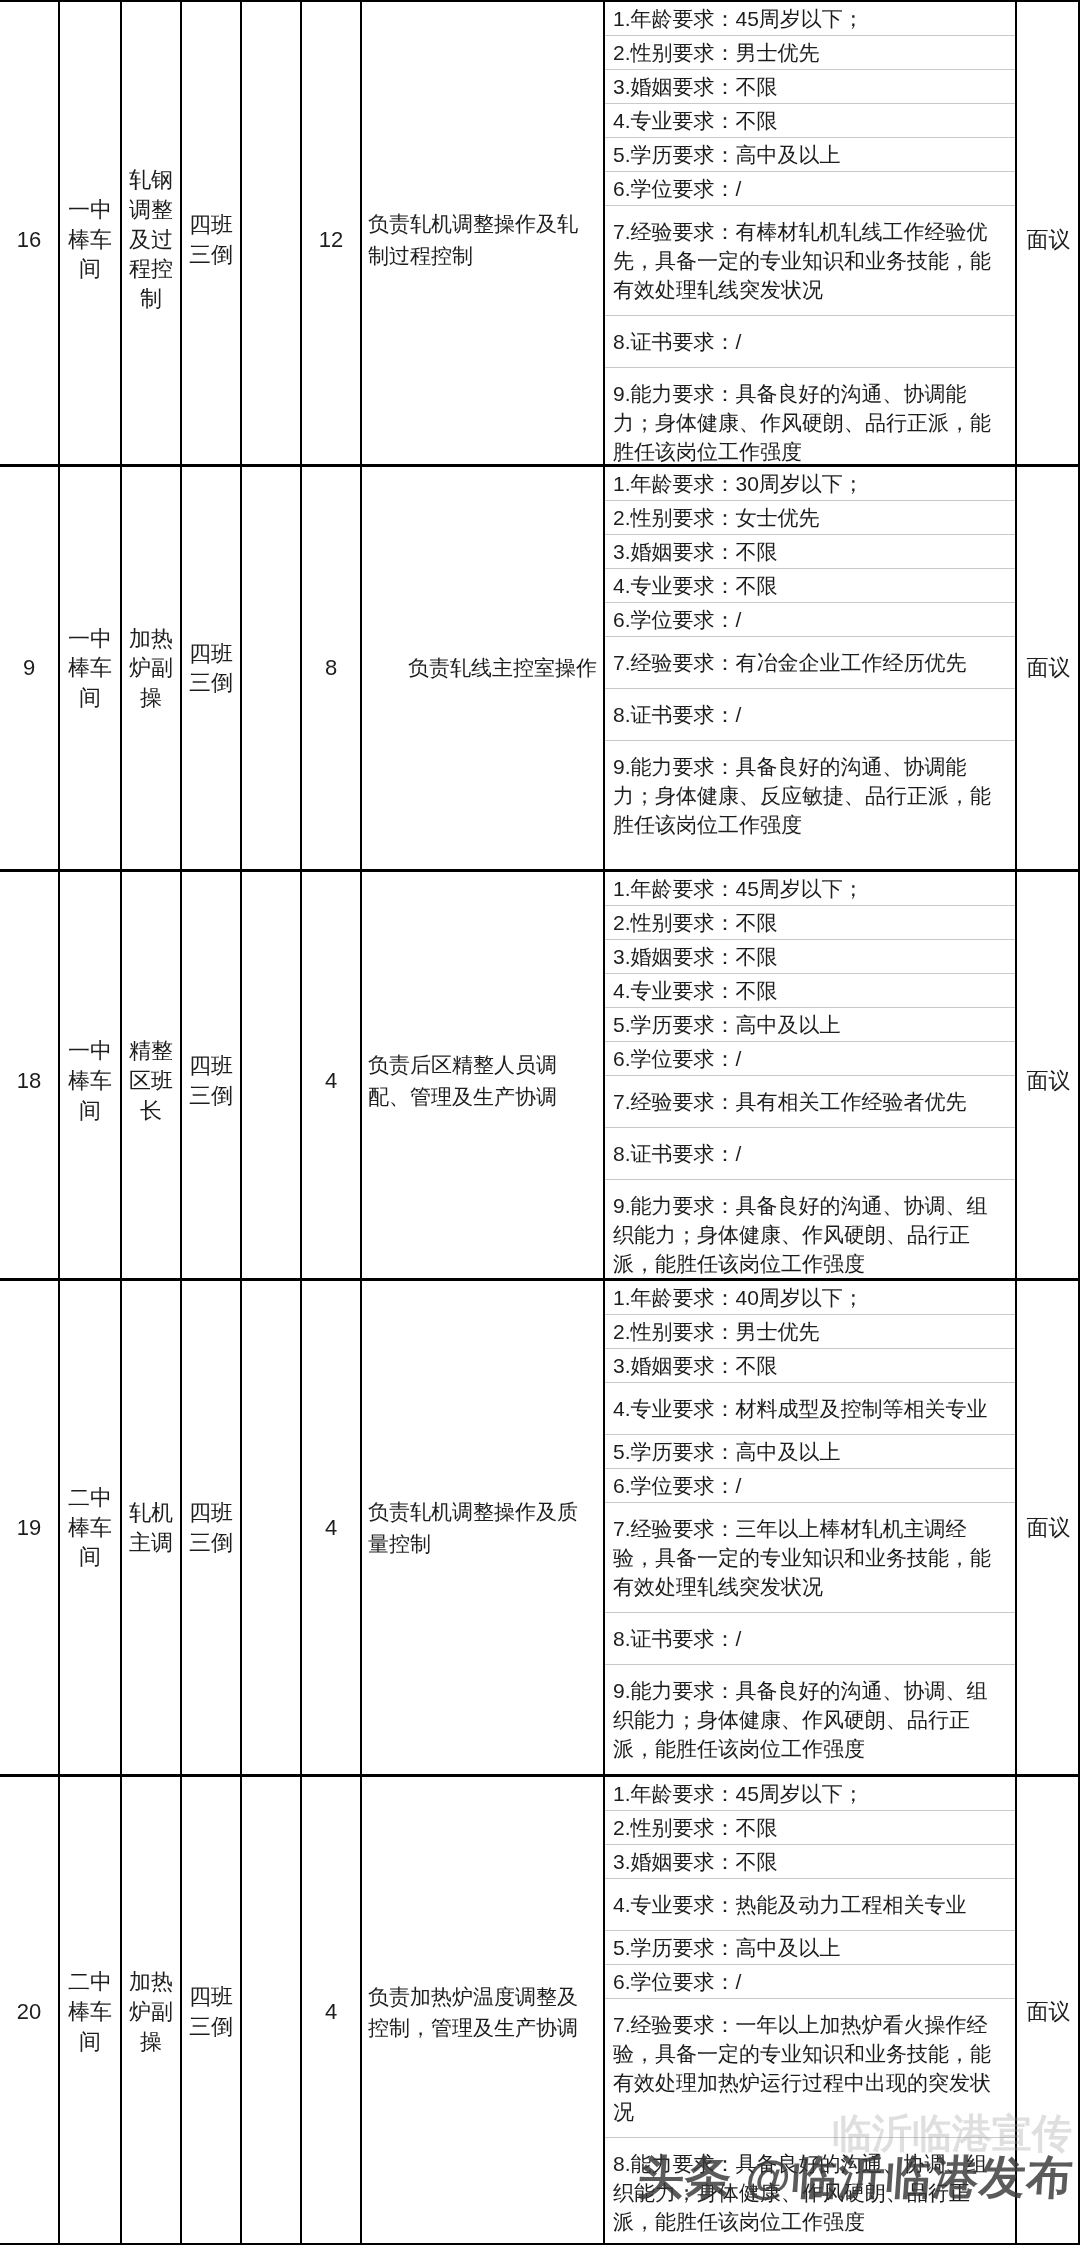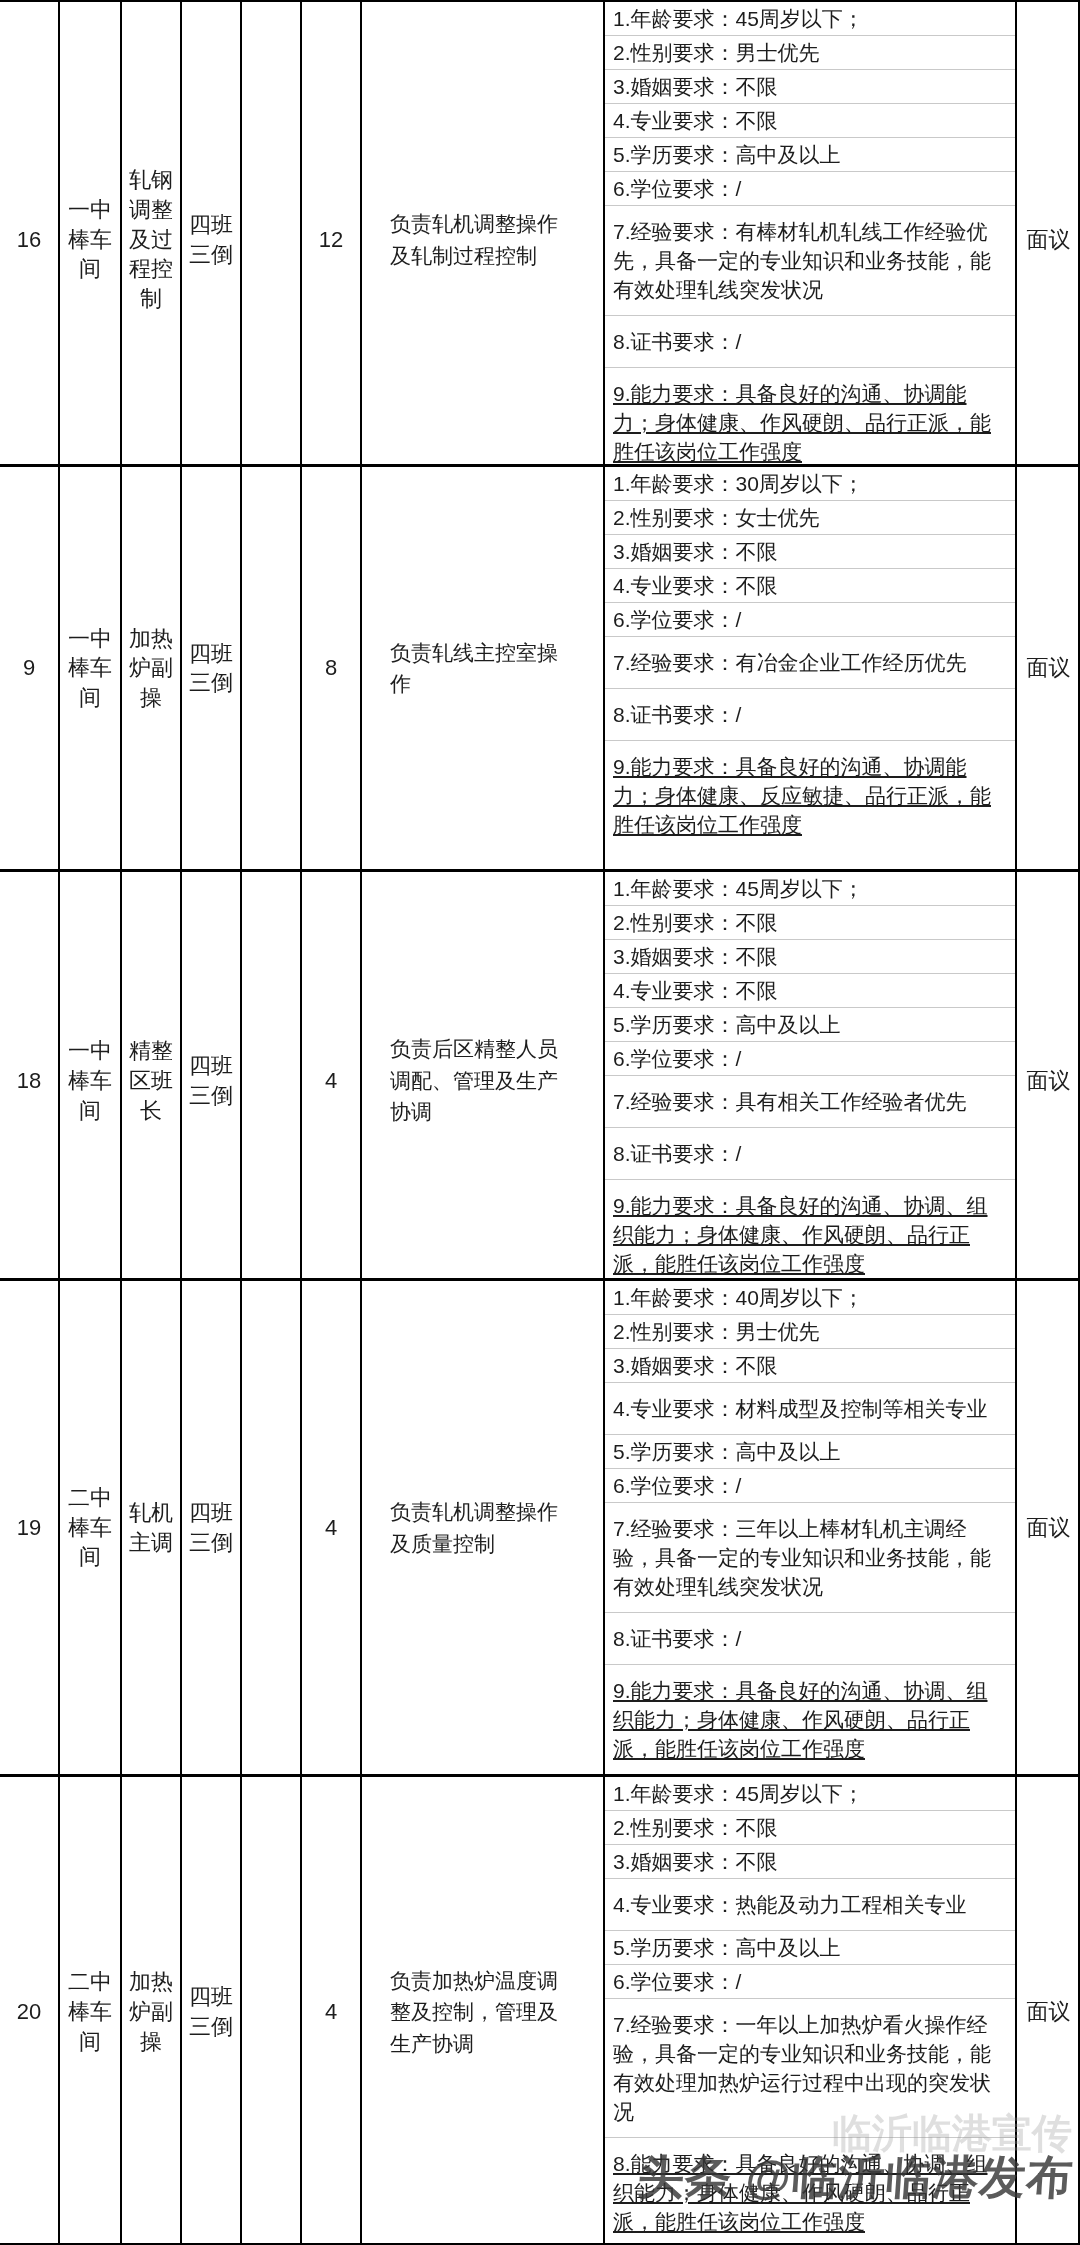--- a/index.html
+++ b/index.html
@@ -13,25 +13,25 @@
   .row:last-child{border-bottom:none;}
   .row:nth-of-type(1){min-height:465px;}
   .row:nth-of-type(2){min-height:405px;}
   .row:nth-of-type(3){min-height:407px;}
   .row:nth-of-type(4){min-height:496px;}
   .row:nth-of-type(5){min-height:466px;}
   .cell{border-right:2px solid #000;display:flex;align-items:center;justify-content:center;
         text-align:center;font-size:22px;line-height:1.35;padding:4px;box-sizing:border-box;
         word-break:break-all;}
   .cell:last-child{border-right:none;}
-  .c-duty{justify-content:center;text-align:left;padding:8px 28px;font-size:21px;line-height:1.5;}
+  .c-duty{justify-content:flex-end;text-align:left;padding:8px 6px;font-size:21px;line-height:1.5;}
   .c-reqs{display:block;padding:0;text-align:left;font-size:21px;}
   .req-item{padding:2px 8px;border-bottom:1px solid #c9c9c9;line-height:29px;word-break:break-all;}
   .req-item.tall{padding:11px 8px;}
-  .req-item:last-child{border-bottom:none;text-decoration:underline;}
+  .req-item:last-child{border-bottom:none;}
   .wm-echo{position:absolute;right:8px;bottom:84px;font-size:40px;font-weight:bold;
            color:rgba(150,150,150,0.30);white-space:nowrap;pointer-events:none;}
   .wm{position:absolute;right:6px;bottom:36px;font-size:46px;font-weight:bold;
       color:rgba(55,55,55,0.82);transform:skewX(-4deg);letter-spacing:1px;
       white-space:nowrap;pointer-events:none;}
 </style>
 </head>
 <body>
 
 <div class="table">

